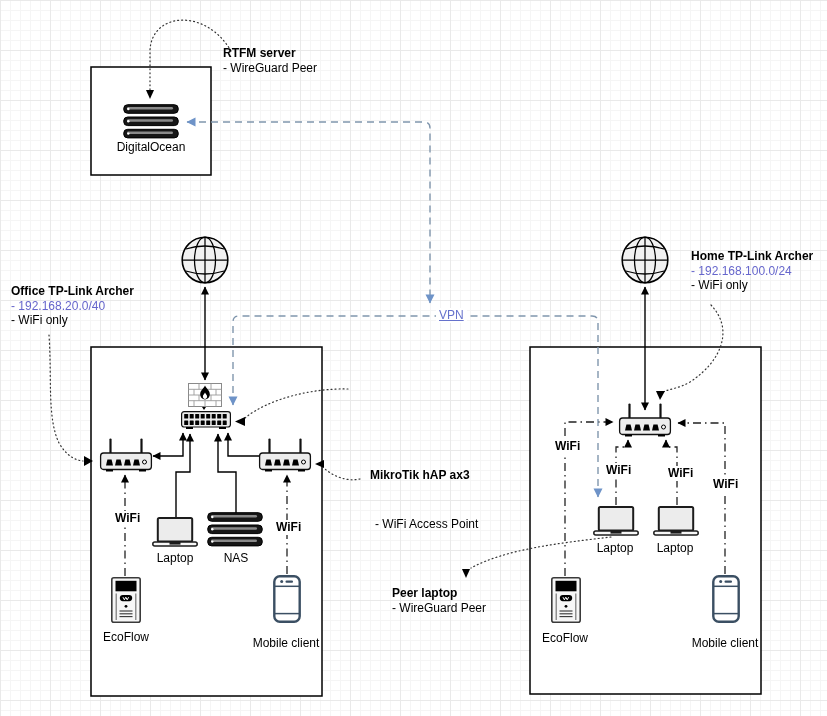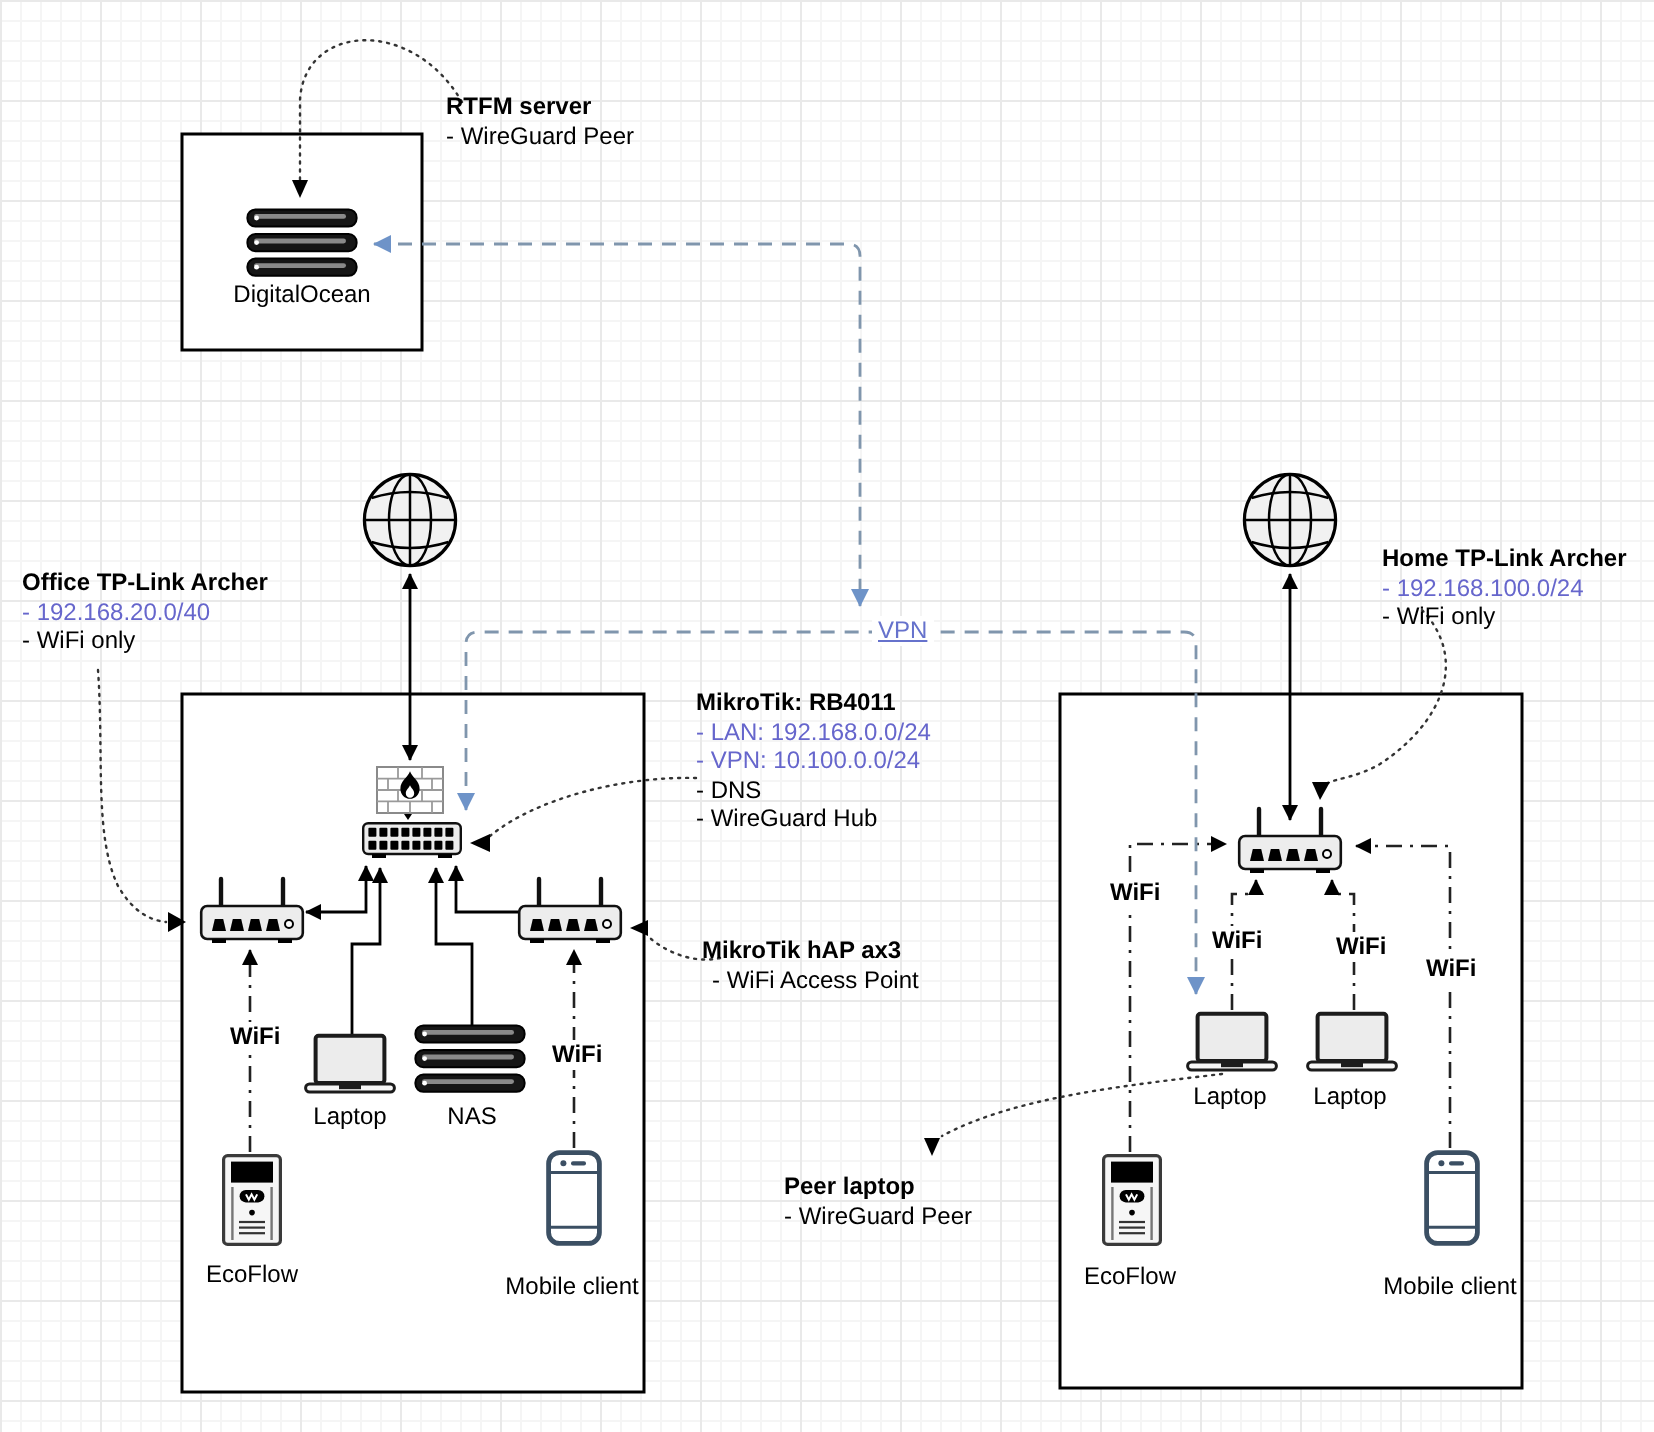--- a/index.html
+++ b/index.html
@@ -14,21 +14,21 @@
     background-size:50px 50px,50px 50px,10px 10px,10px 10px;
     font-family:"Liberation Sans",sans-serif;
   }
   svg.layer{position:absolute;left:0;top:0;}
   .t{position:absolute;font-size:12px;line-height:14.5px;color:#000;white-space:nowrap;}
   .b{font-weight:bold;}
   .blu{color:#6666cc;font-weight:normal;}
   .dev{transform:translateX(-50%);}
   .tag{background:#fff;padding:0 2px;font-weight:bold;}
   .vpn{color:#6672cc;background:#fff;padding:0 3px;text-decoration:underline;}
-  .ind{margin-left:5px;}
+  .ind{margin-left:5px;margin-top:34px;}
 </style>
 </head>
 <body>
 
 <div class="stage">
 
 <svg class="layer" width="827" height="716" viewBox="0 0 827 716" xmlns="http://www.w3.org/2000/svg">
   <defs>
     <marker id="ab" markerWidth="10" markerHeight="10" refX="8" refY="4.5" orient="auto-start-reverse" markerUnits="userSpaceOnUse">
       <path d="M0.5,0.5 L8.5,4.5 L0.5,8.5 z" fill="#000"></path>
@@ -221,34 +221,27 @@
   <div class="b">RTFM server</div>
   <div>- WireGuard Peer</div>
 </div>
 
 <div class="t" style="left:11px;top:284px">
   <div class="b">Office TP-Link Archer</div>
   <div class="blu">- 192.168.20.0/40</div>
   <div>- WiFi only</div>
 </div>
 
-<div class="t" style="left:348px;top:344px">
-  <div class="b">MikroTik: RB4011</div>
-  <div class="blu">- LAN: 192.168.0.0/24</div>
-  <div class="blu">- VPN: 10.100.0.0/24</div>
-  <div>- DNS</div>
-  <div>- WireGuard Hub</div>
-</div>
-
-<div class="t" style="left:351px;top:468px">
+
+<div class="t" style="left:370px;top:468px">
   <div class="b">MikroTik hAP ax3</div>
   <div class="ind">- WiFi Access Point</div>
 </div>
 
-<div class="t" style="left:691px;top:272px">
+<div class="t" style="left:691px;top:249px">
   <div class="b">Home TP-Link Archer</div>
   <div class="blu">- 192.168.100.0/24</div>
   <div>- WiFi only</div>
 </div>
 
 <div class="t" style="left:392px;top:586px">
   <div class="b">Peer laptop</div>
   <div>- WireGuard Peer</div>
 </div>
 

